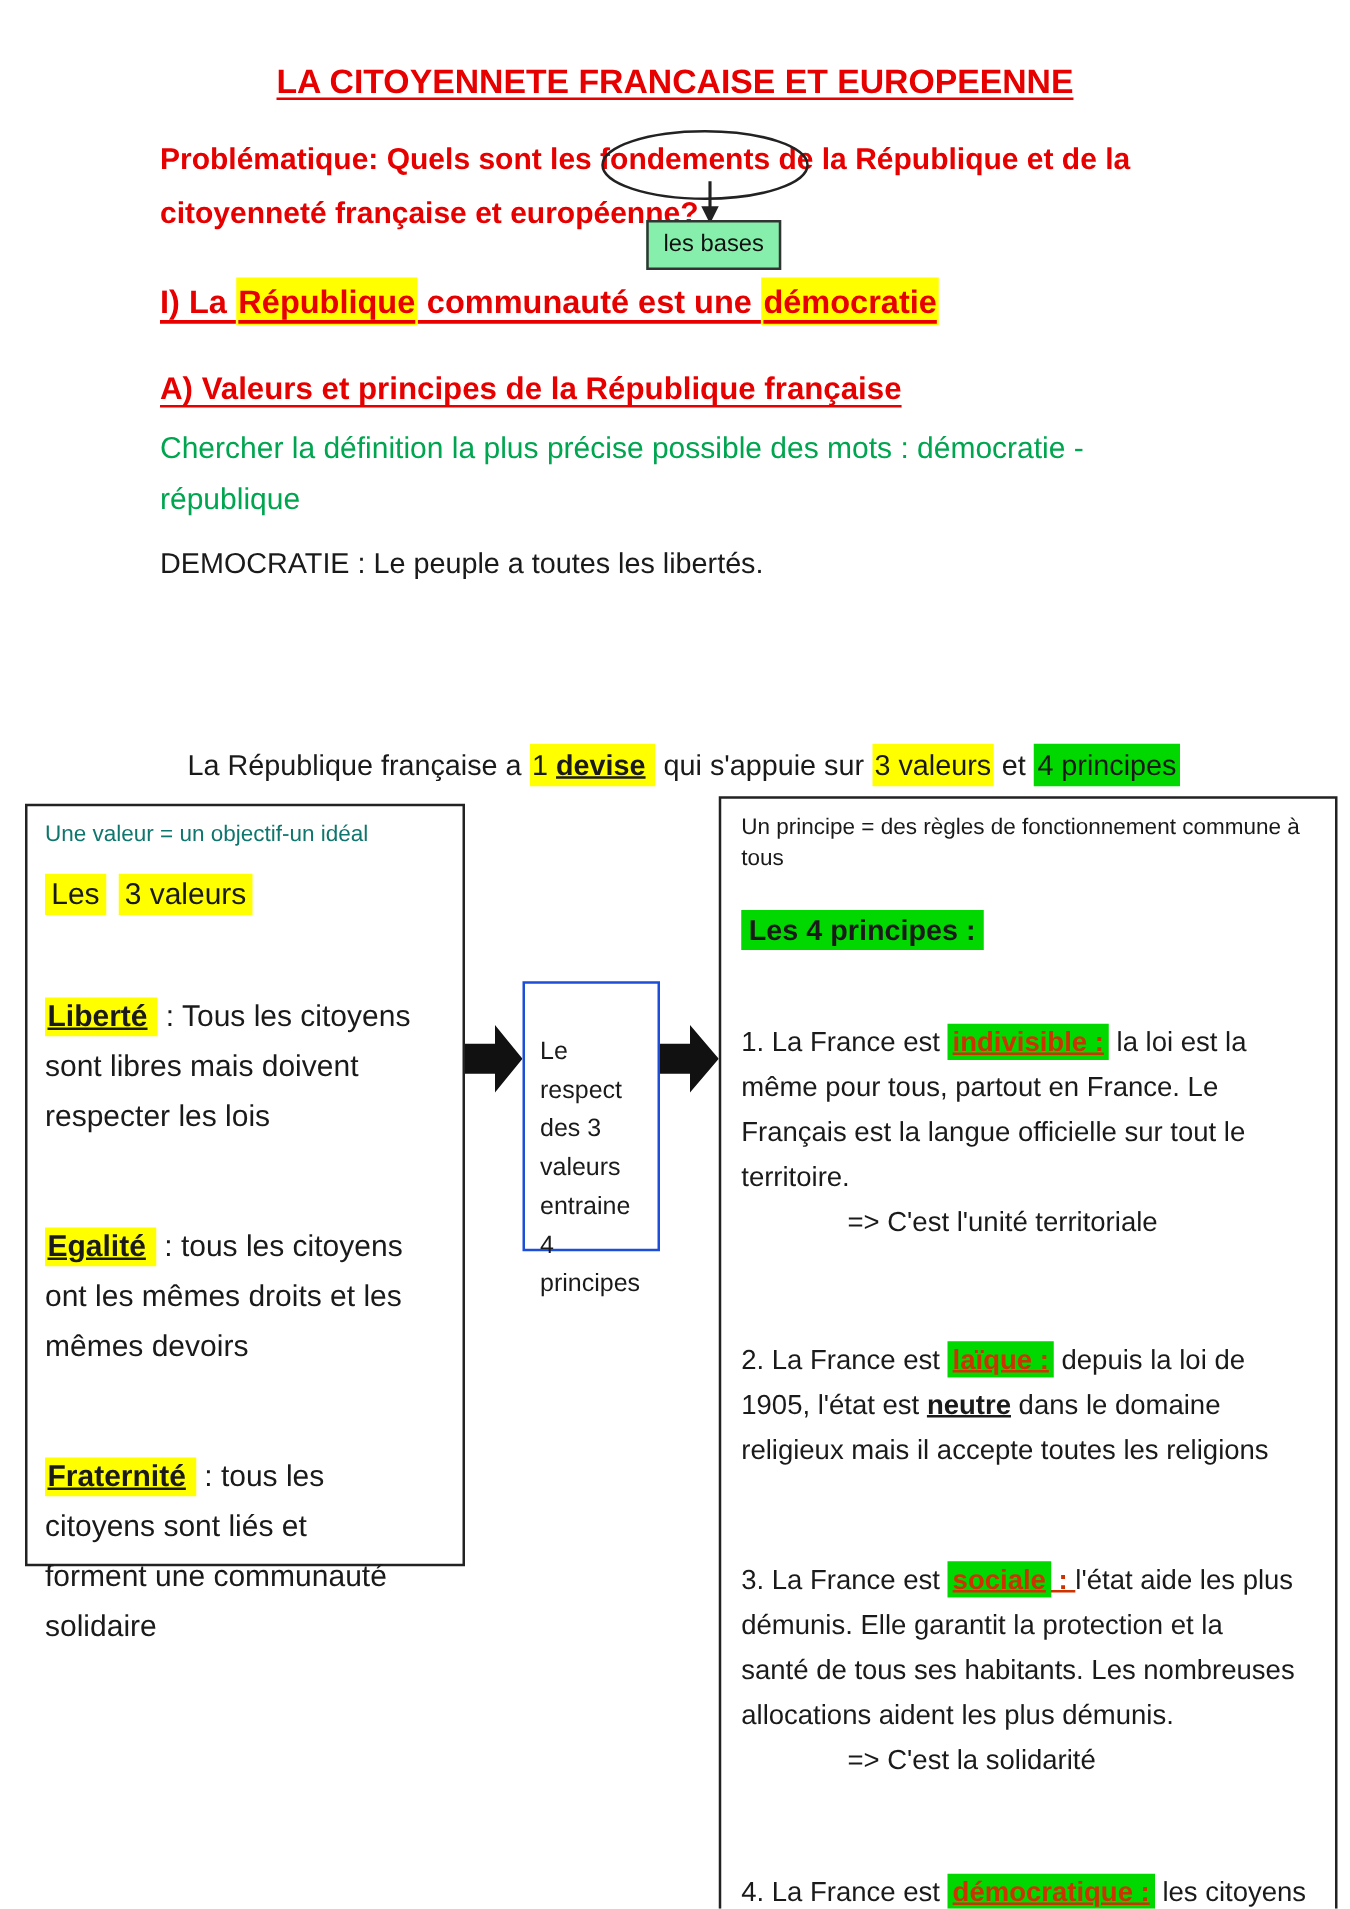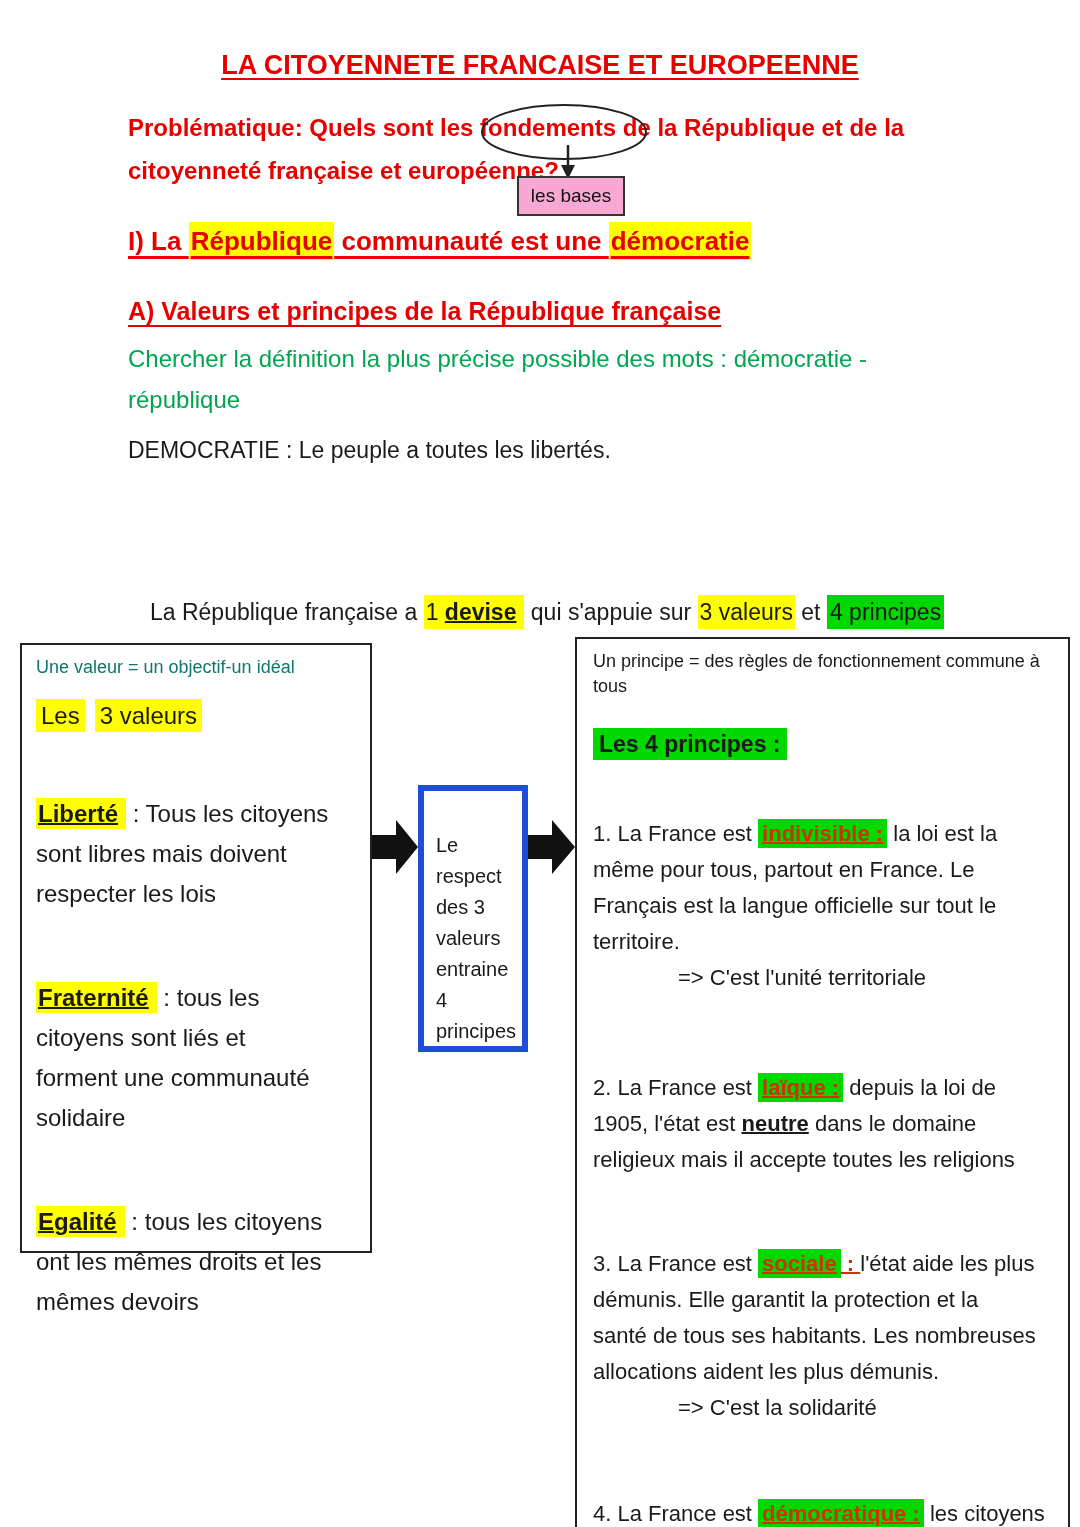--- a/index.html
+++ b/index.html
@@ -13,21 +13,21 @@
     text-decoration:underline; text-decoration-thickness:2px; text-underline-offset:4px;
   }
   .problematique {
     position:absolute; left:128px; top:106px; width:900px;
     font-size:24px; font-weight:bold; color:var(--heading_red,#e60000);
     line-height:43px; white-space:pre-line;
   }
   .annotation-svg { position:absolute; left:478px; top:101px; pointer-events:none; }
   .les-bases {
     position:absolute; left:517px; top:176px; width:104px; height:36px;
-    border:2px solid #333; background:#f9a8d4; display:flex; align-items:center;
+    border:2px solid #333; background:#86efac; display:flex; align-items:center;
     justify-content:center; font-size:19px; color:#111;
   }
   .section1 {
     position:absolute; left:128px; top:226px; font-size:26px; font-weight:bold;
     color:var(--heading_red,#e60000); text-decoration:underline;
     text-decoration-thickness:3px; text-underline-offset:6px;
   }
   .section1 .hl { background:var(--yellow_highlight,#ffff00); padding:4px 2px; }
   .sectionA {
     position:absolute; left:128px; top:297px; font-size:25px; font-weight:bold;
@@ -58,22 +58,22 @@
   .values-heading .hl { background:var(--yellow_highlight,#ffff00); padding:3px 5px; }
   .values-heading .hl2 { margin-left:10px; }
   .value-item { margin-top:24px; font-size:24px; line-height:40px; white-space:pre-line; }
   .value-term {
     background:var(--yellow_highlight,#ffff00); font-weight:bold;
     text-decoration:underline; text-decoration-thickness:2px;
     padding:2px 8px 2px 2px;
   }
 
   .link-box {
-    position:absolute; left:418px; top:785px; width:110px; height:267px;
-    border:6px solid #1d4ed8; box-sizing:border-box; padding:8px 0 0 12px;
+    position:absolute; left:418px; top:785px; width:110px; height:216px;
+    border:2px solid #1d4ed8; box-sizing:border-box; padding:8px 0 0 12px;
     font-size:20px; line-height:31px; white-space:pre-line;
   }
   .arrow { position:absolute; }
 
   .principles-box {
     position:absolute; left:575px; top:637px; width:495px; height:968px;
     border:2px solid #222; box-sizing:border-box; padding:10px 16px;
     font-size:22px;
   }
   .principles-def { font-size:18px; line-height:25px; white-space:pre-line; }
@@ -136,29 +136,29 @@
     <div class="box-def">Une valeur = un objectif-un idéal</div>
     <div class="values-heading">
       <span class="hl">Les</span><span class="hl hl2">3 valeurs</span>
     </div>
     <div class="value-item">
       <span class="value-term">Liberté</span><span> : Tous les citoyens
 sont libres mais doivent
 respecter les lois</span>
     </div>
     <div class="value-item">
+      <span class="value-term">Egalité</span><span> : tous les citoyens
+ont les mêmes droits et les
+mêmes devoirs</span>
+    </div>
+    <div class="value-item">
       <span class="value-term">Fraternité</span><span> : tous les
 citoyens sont liés et
 forment une communauté
 solidaire</span>
-    </div>
-    <div class="value-item">
-      <span class="value-term">Egalité</span><span> : tous les citoyens
-ont les mêmes droits et les
-mêmes devoirs</span>
     </div>
   </div>
 
   <svg class="arrow" style="left:372px; top:818px;" width="46" height="58" viewBox="0 0 46 58">
     <polygon points="0,17 24,17 24,2 46,29 24,56 24,41 0,41" fill="#111"></polygon>
   </svg>
 
   <div class="link-box">
     <span>Le
 respect

